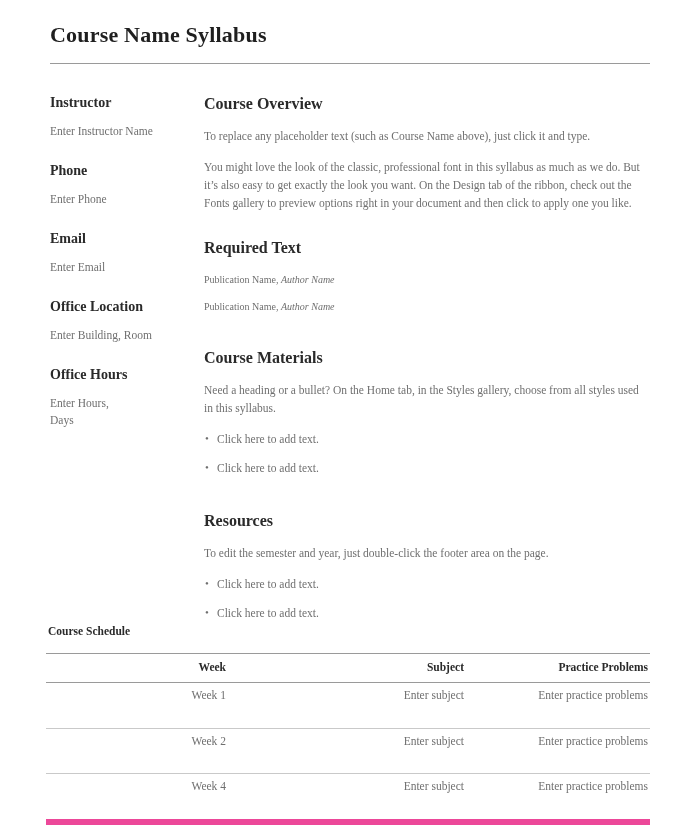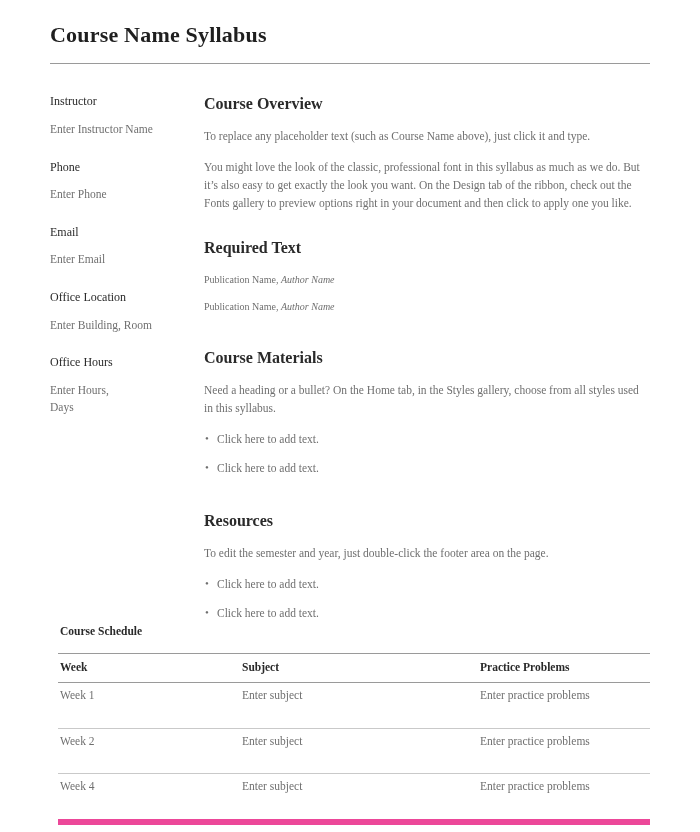--- a/index.html
+++ b/index.html
@@ -54,22 +54,22 @@
   .col-right {
     flex: 1 1 auto;
     padding-left: 2px;
   }
 
   
   .side-block {
     margin-bottom: 22px;
   }
   .side-label {
-    font-size: 12px;
-    font-weight: normal;
+    font-size: 14px;
+    font-weight: bold;
     color: #2a2a2a;
     line-height: 1.3;
     margin-bottom: 11px;
   }
   .side-value {
     font-size: 11.5px;
     color: #6f6f6f;
     line-height: 1.45;
   }
 
@@ -125,39 +125,39 @@
     top: -1px;
     font-size: 11px;
     color: #6f6f6f;
   }
   .gap-sm { height: 7px; }
   .gap-md { height: 15px; }
 
   
   .schedule {
     position: absolute;
-    left: 58px;
+    left: 46px;
     right: 50px;
     top: 624px;
   }
   .schedule-title {
     font-size: 11.5px;
     font-weight: bold;
     color: #2a2a2a;
     margin: 0 0 14px 2px;
     line-height: 1.3;
   }
   table.schedule-table {
     width: 100%;
     border-collapse: collapse;
     table-layout: fixed;
   }
   table.schedule-table th,
   table.schedule-table td {
-    text-align: left;
+    text-align: right;
     padding: 5px 2px 24px 2px;
     font-size: 11.5px;
     line-height: 1.35;
     vertical-align: middle;
   }
   table.schedule-table th {
     font-weight: bold;
     color: #2a2a2a;
     border-top: 1px solid #9a9a9a;
     border-bottom: 1px solid #9a9a9a;

